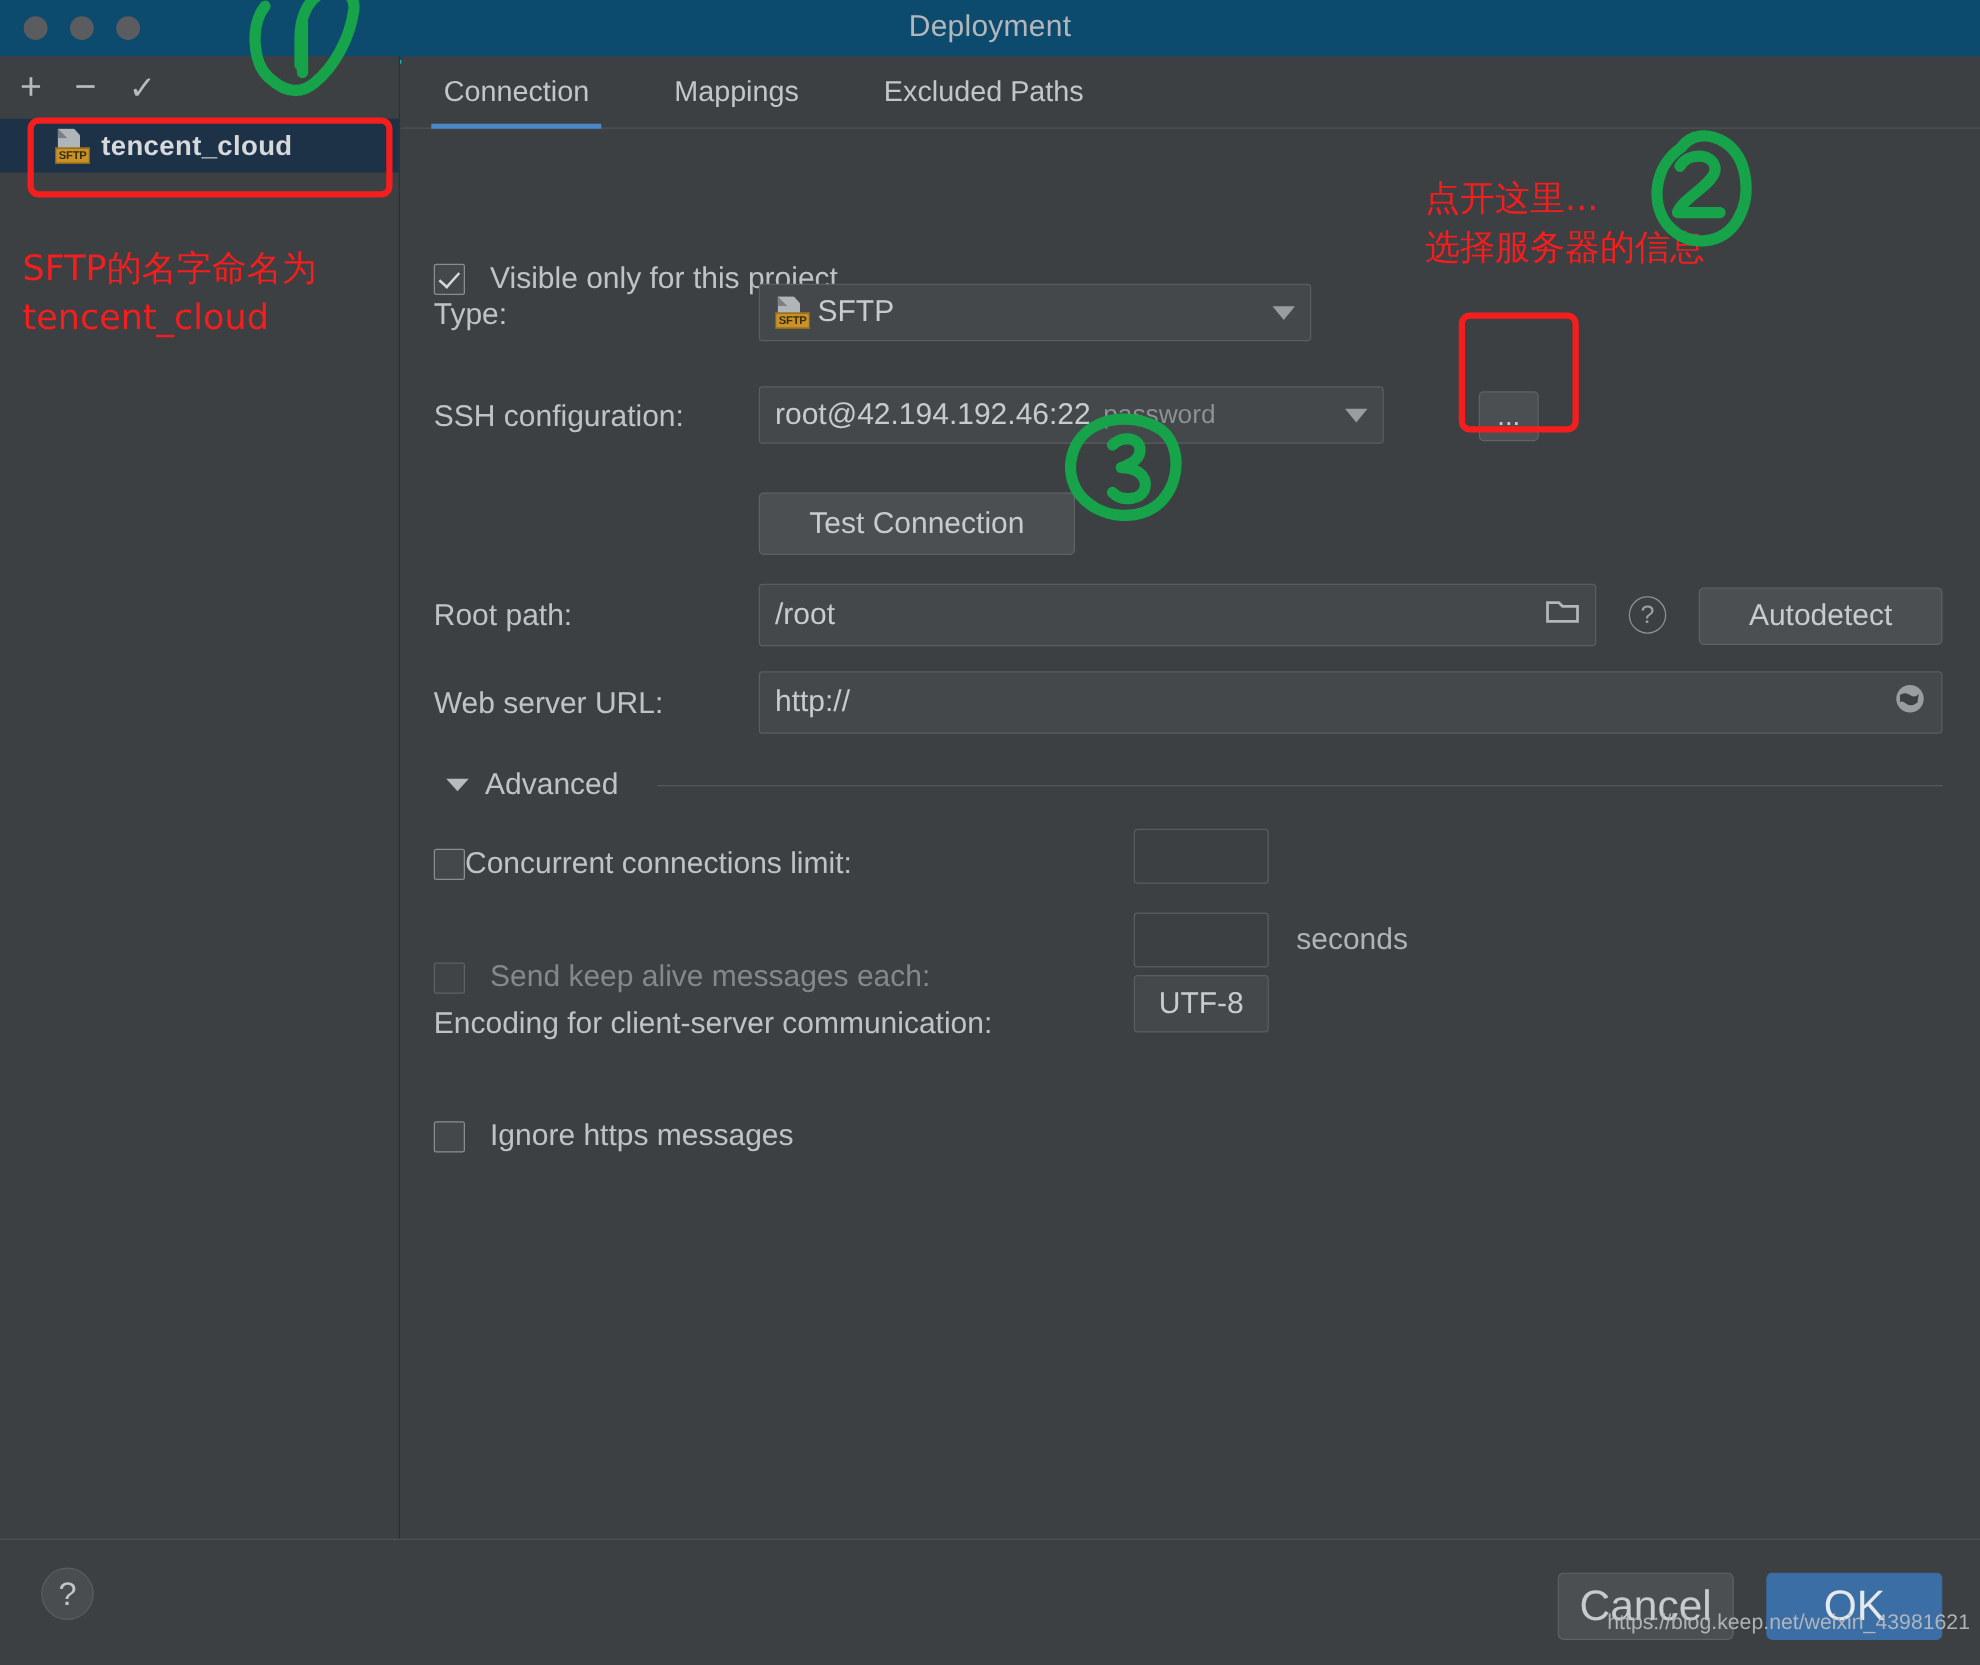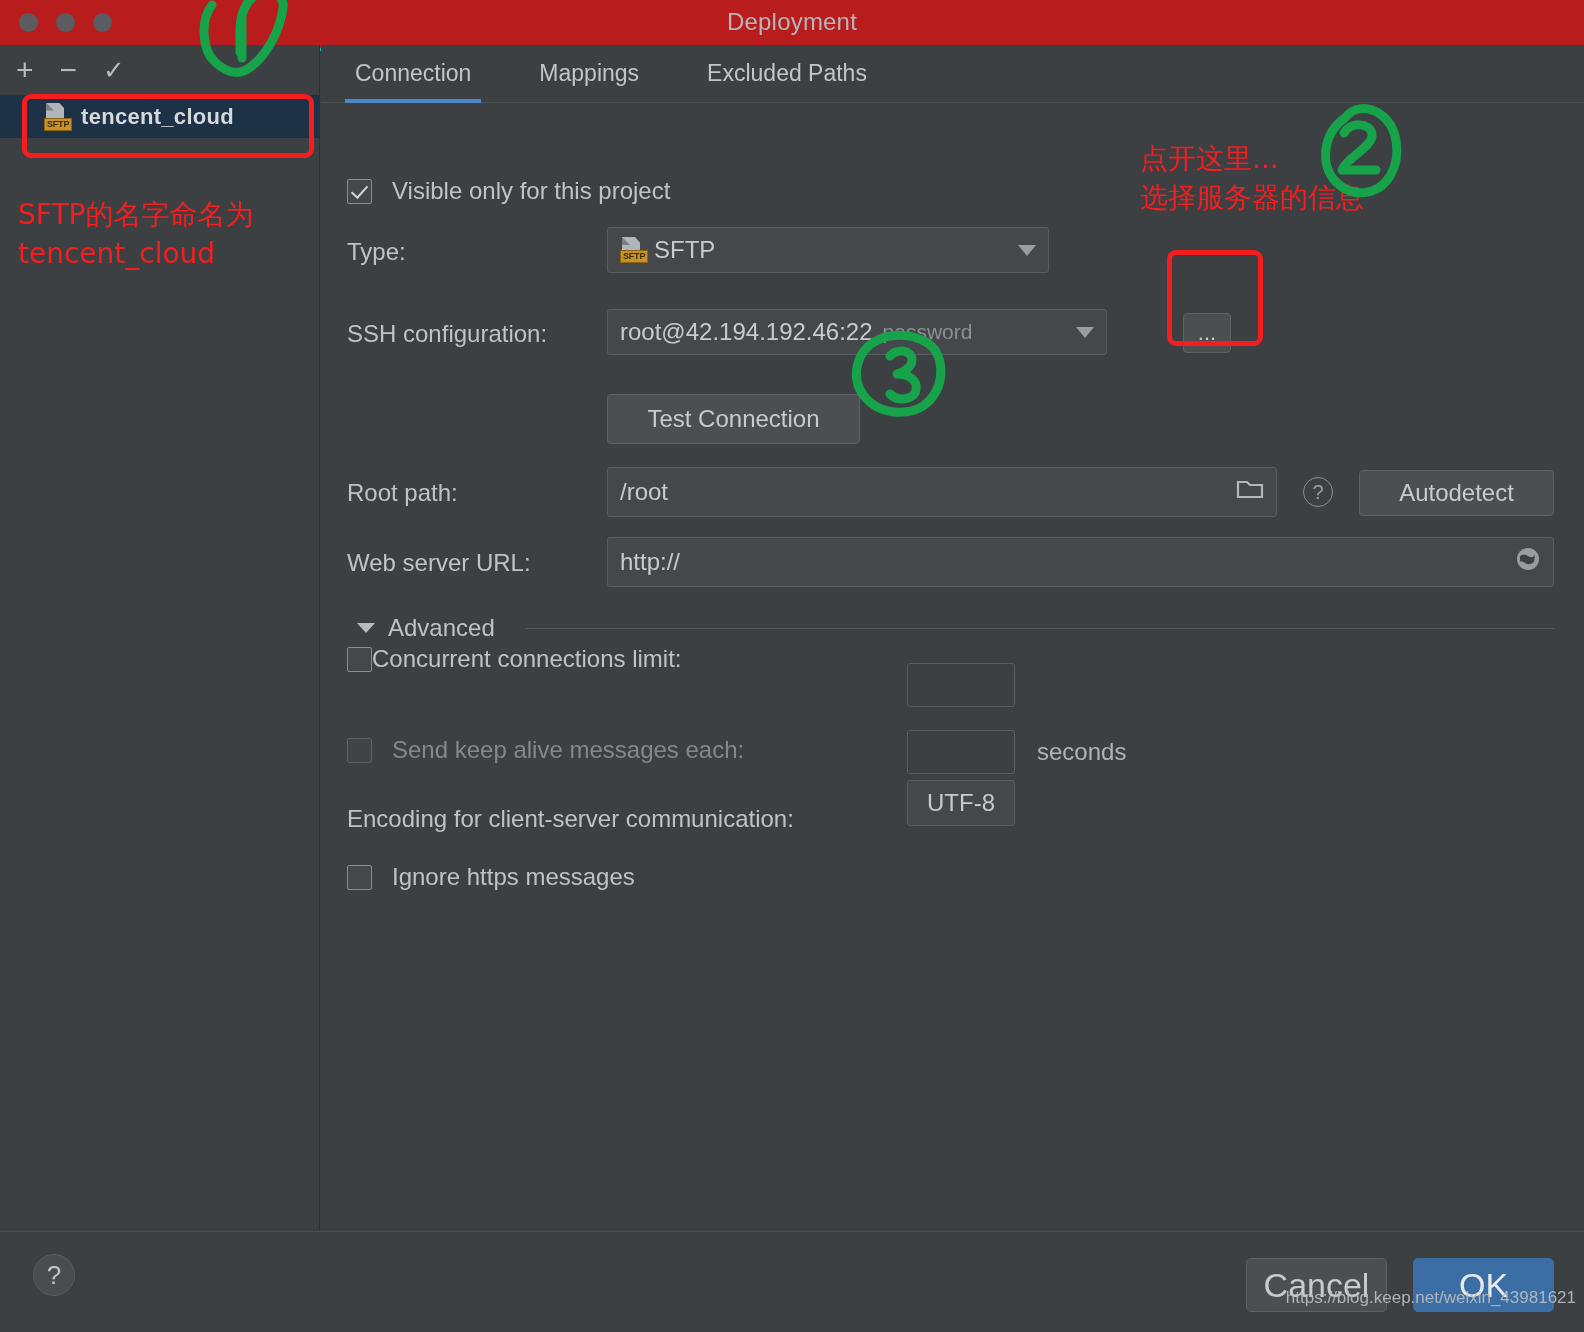--- a/index.html
+++ b/index.html
@@ -9,21 +9,21 @@
     font-family:"Liberation Sans","DejaVu Sans",sans-serif;
     overflow:hidden;
     position:relative;
     -webkit-font-smoothing:antialiased;
   }
   #root{position:absolute;inset:0;}
 
   
   .titlebar{
     position:absolute;left:0;top:0;width:1584px;height:51px;
-    background:#b91c1c;
+    background:#0c4a6e;
     border-bottom:3px solid #14b8a6;
     box-sizing:border-box;
   }
   .traffic{position:absolute;top:13px;display:flex;gap:18px;left:19px;}
   .tl{width:19px;height:19px;border-radius:50%;background:#5a5c5f;}
   .win-title{
     position:absolute;left:0;top:8px;width:1584px;text-align:center;
     color:#b4b7ba;font-size:24px;letter-spacing:.2px;
   }
 
@@ -76,21 +76,21 @@
   .tab{
     color:#c3c6c9;font-size:23px;padding:0 34px;height:57px;display:flex;align-items:center;
     position:relative;box-sizing:border-box;
   }
   .tab.active::after{
     content:"";position:absolute;left:24px;right:24px;bottom:-1px;height:4px;background:#4a88c7;
   }
 
   .form{position:absolute;left:0;top:57px;width:1263px;}
 
-  .row{display:flex;align-items:center;}
+  .row{display:flex;align-items:center;margin-top:32px;}
   .label{color:#c0c3c6;font-size:24px;}
 
   
   .cb{
     width:25px;height:25px;border:1px solid #8a8d90;background:#44484b;border-radius:2px;
     box-sizing:border-box;position:relative;flex:0 0 25px;
   }
   .cb.checked::after{
     content:"";position:absolute;left:7px;top:2px;width:7px;height:14px;
     border:solid #d4d7da;border-width:0 2.5px 2.5px 0;transform:rotate(42deg);

